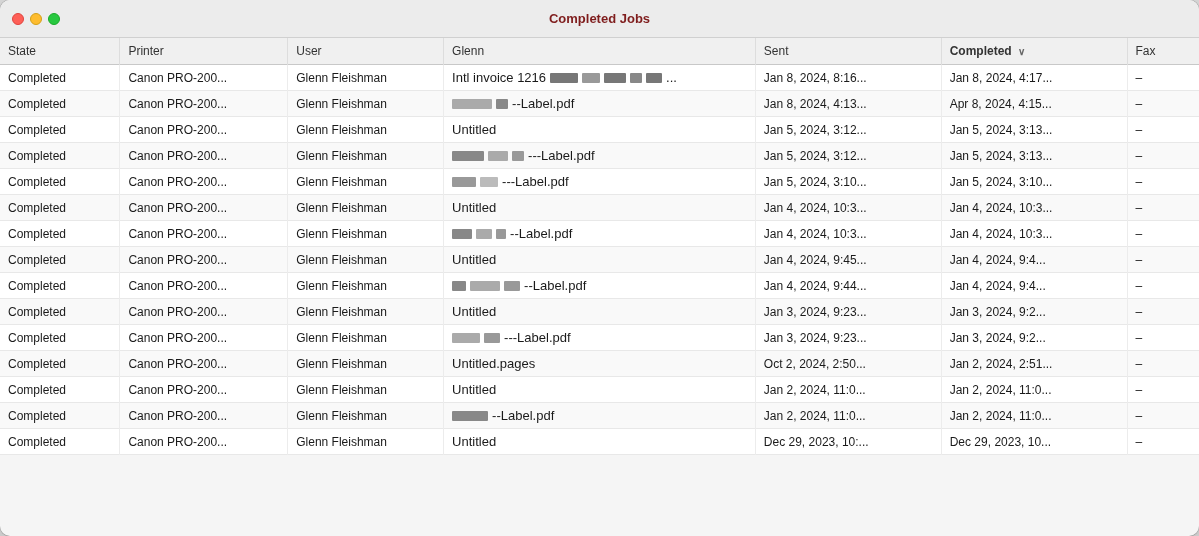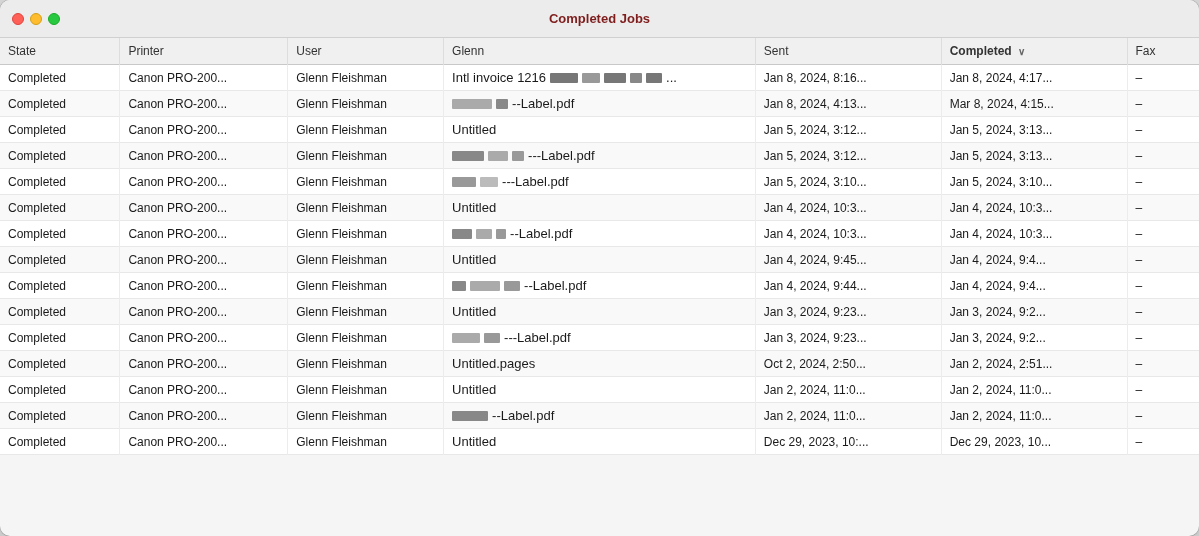--- a/index.html
+++ b/index.html
@@ -219,21 +219,21 @@
             <td class="col-printer">Canon PRO-200...</td>
             <td class="col-user">Glenn Fleishman</td>
             <td class="col-name">
               <div class="name-cell">
                 <span class="redacted-block" style="width: 40px; background: rgb(170, 170, 170);"></span>
                 <span class="redacted-block" style="width: 12px; background: rgb(136, 136, 136);"></span>
                 <span>--Label.pdf</span>
               </div>
             </td>
             <td class="col-sent">Jan 8, 2024, 4:13...</td>
-            <td class="col-completed">Mar 8, 2024, 4:15...</td>
+            <td class="col-completed">Apr 8, 2024, 4:15...</td>
             <td class="col-fax">–</td>
           </tr>
           <tr>
             <td class="col-state">Completed</td>
             <td class="col-printer">Canon PRO-200...</td>
             <td class="col-user">Glenn Fleishman</td>
             <td class="col-name">
               <div class="name-cell">
                 <span>Untitled </span>
               </div>

